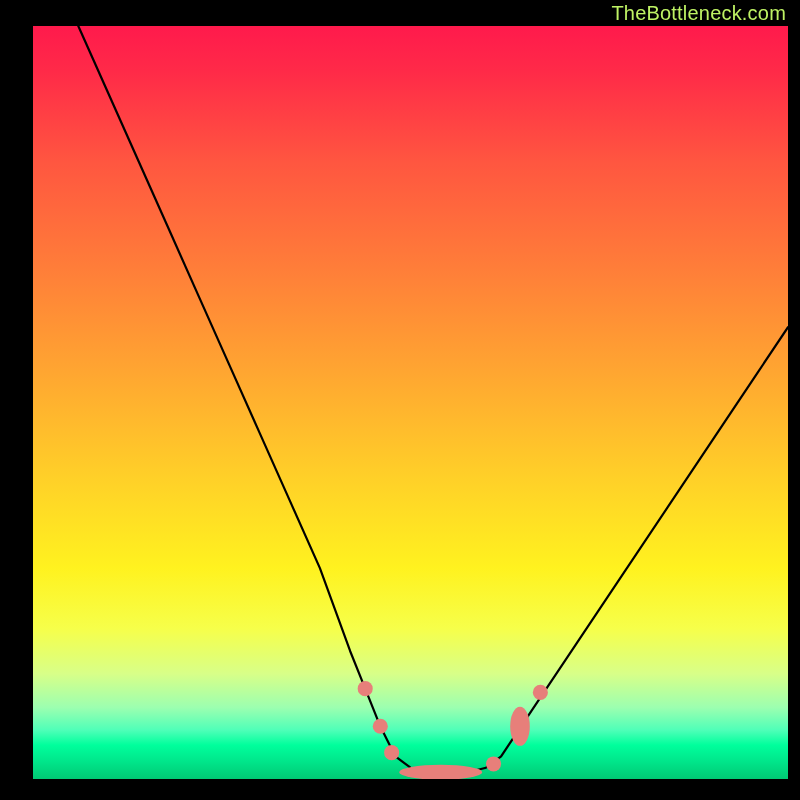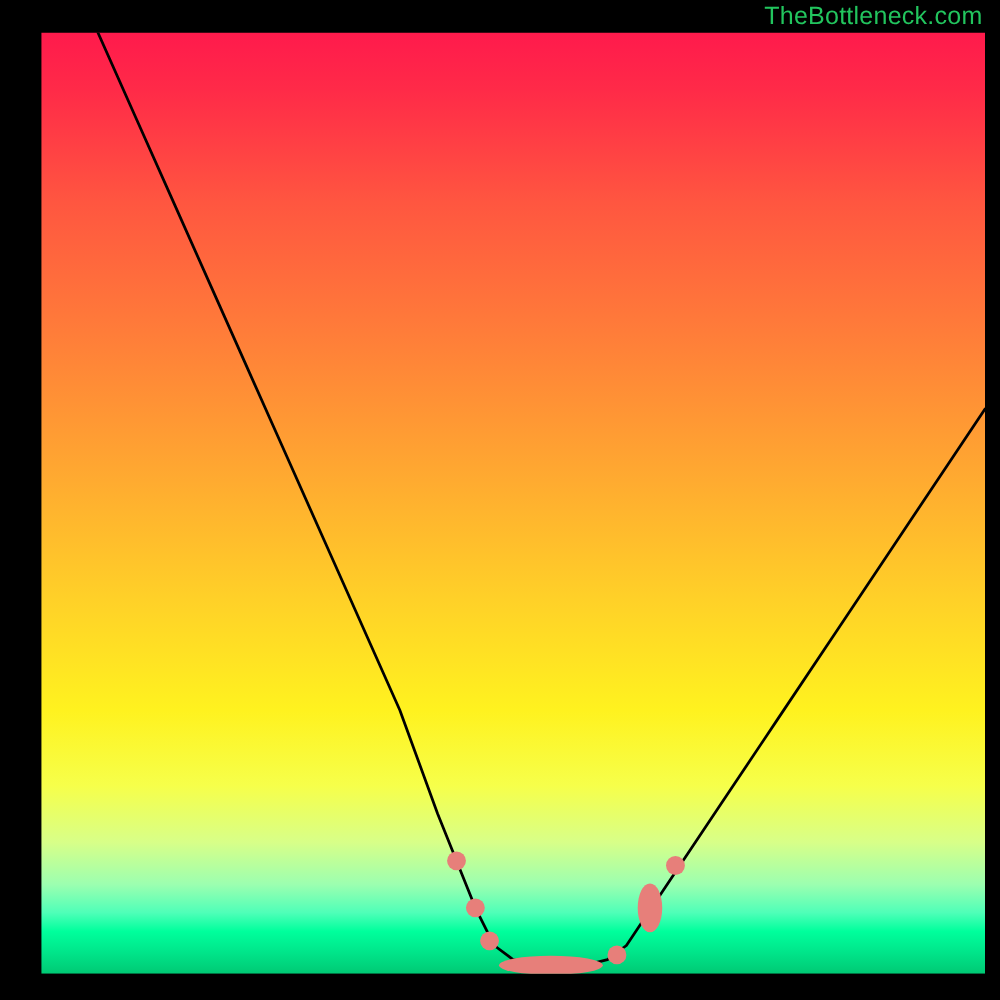--- a/index.html
+++ b/index.html
@@ -20,21 +20,21 @@
     background: #000;
   }
   .plot {
     position: absolute;
     box-sizing: border-box;
   }
   .watermark {
     position: absolute;
     top: 2px;
     right: 14px;
-    color: #22c55e;
+    color: #bef264;
     font-size: 20px;
     font-weight: 400;
     letter-spacing: 0.2px;
     user-select: none;
   }
   svg { display: block; }
 </style>
 </head>
 <body>
 

